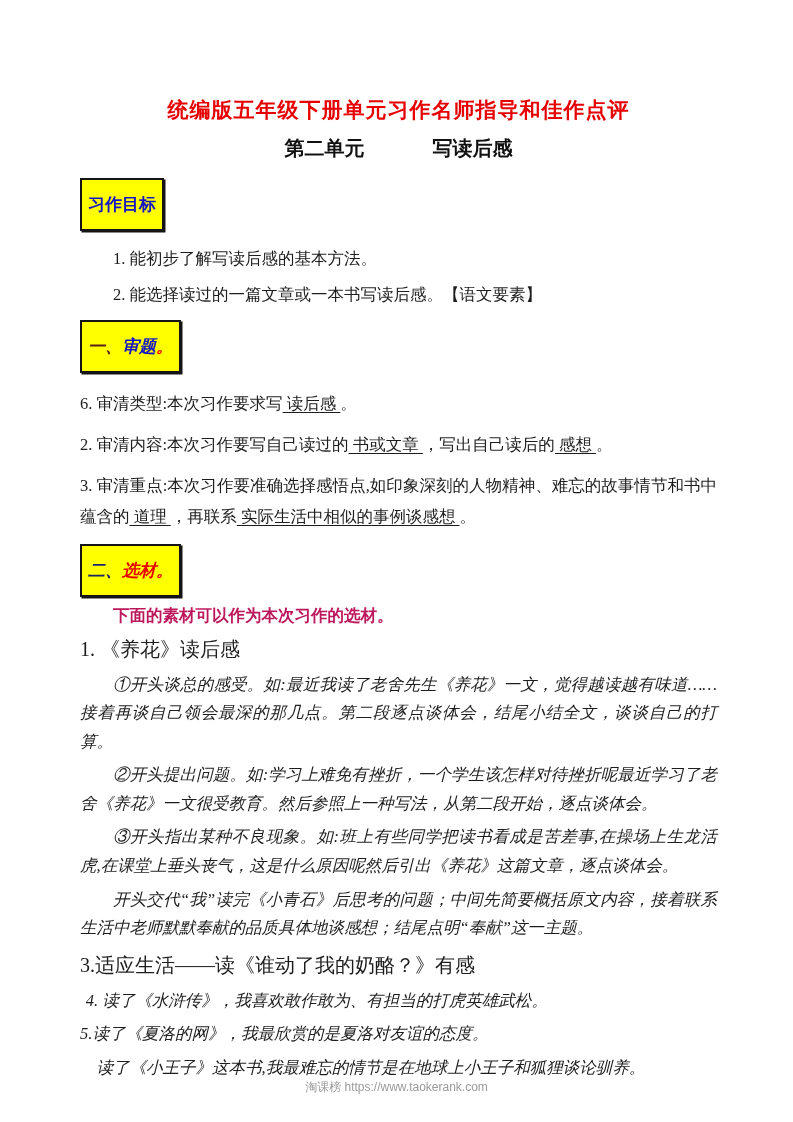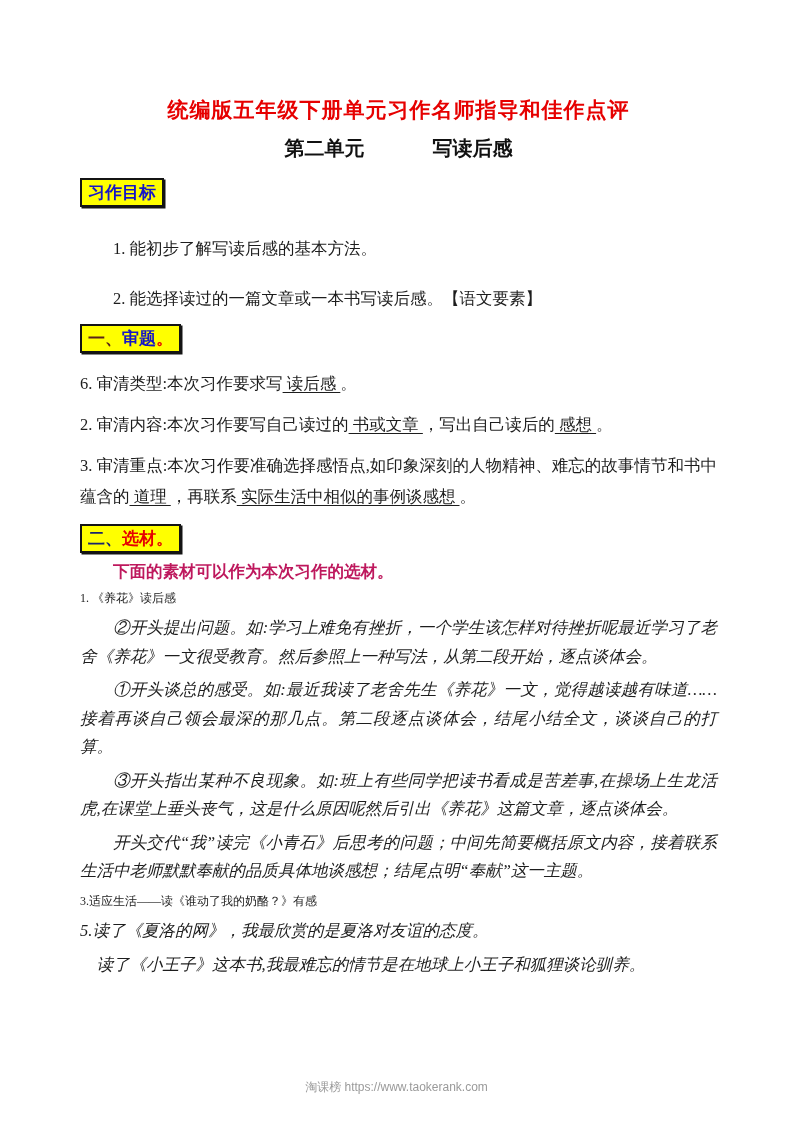--- a/index.html
+++ b/index.html
@@ -25,37 +25,37 @@
   }
   .doc-subtitle{
     font-family:"Liberation Sans","DejaVu Sans",sans-serif;
     font-weight:bold;font-size:20px;color:#111;text-align:center;margin-bottom:14px;
   }
   .doc-subtitle .gap{display:inline-block;width:3.4em;}
   .badge{
     display:inline-block;background:var(--badge-yellow);
     border:2px solid var(--badge-border);box-shadow:1.5px 1.5px 0 var(--badge-border);
     font-family:"Liberation Sans","DejaVu Sans",sans-serif;
-    font-weight:bold;font-size:17px;line-height:23px;padding:1px 6px;
+    font-weight:bold;font-size:17px;line-height:23px;padding:13px 6px;
     margin:2px 0 6px;
   }
   .badge-goal{color:var(--blue);}
   .goal-item{
-    margin:22px 0 6px 2em;font-size:16.5px;line-height:1.72;
+    margin:8px 0 6px 2em;font-size:16.5px;line-height:1.72;
   }
   .sline{
     margin:9px 0 10px;font-size:16.5px;line-height:1.88;text-align:justify;
   }
   .useg{text-decoration:underline;text-underline-offset:3px;}
-  .badge-row{margin-top:8px;}
+  .badge-row{margin-top:8px;font-style:italic;}
   .lead{
     margin:2px 0 5px 2em;font-weight:bold;font-size:16.5px;
     font-family:"Liberation Sans","DejaVu Sans",sans-serif;color:#be185d;
   }
-  .mhead{margin:6px 0;font-size:12px;line-height:1.6;}
+  .mhead{margin:6px 0;font-size:20px;line-height:1.6;}
   .kai{
     margin:5px 0;font-size:16.5px;line-height:1.73;text-align:justify;
     font-style:italic;text-indent:2em;
   }
   .kai.noind{text-indent:0;}
   .pad-s{padding-left:0.35em;}
   .pad-m{padding-left:1em;}
   .doc-footer{
     position:absolute;left:0;bottom:26px;width:100%;text-align:center;
     font-family:"Liberation Sans","DejaVu Sans",sans-serif;
@@ -84,28 +84,29 @@
     <p class="sline"><span>6. 审清类型:本次习作要求写</span><span class="useg"> 读后感 </span><span>。</span></p>
     <p class="sline"><span>2. 审清内容:本次习作要写自己读过的</span><span class="useg"> 书或文章 </span><span>，写出自己读后的</span><span class="useg"> 感想 </span><span>。</span></p>
     <p class="sline"><span>3. 审清重点:本次习作要准确选择感悟点,如印象深刻的人物精神、难忘的故事情节和书中蕴含的</span><span class="useg"> 道理 </span><span>，再联系</span><span class="useg"> 实际生活中相似的事例谈感想 </span><span>。</span></p>
   </div>
 
   <div>
     <div class="badge-row"><div class="badge"><span style="color: rgb(24, 36, 110);">二、</span><span style="color: rgb(230, 0, 0);">选材。</span></div></div>
     <p class="lead">下面的素材可以作为本次习作的选材。</p>
 
     <p class="mhead">1. 《养花》读后感</p>
+    <p class="kai">①开头谈总的感受。如:最近我读了老舍先生《养花》一文，觉得越读越有味道……接着再谈自己领会最深的那几点。第二段逐点谈体会，结尾小结全文，谈谈自己的打算。</p>
     <p class="kai">②开头提出问题。如:学习上难免有挫折，一个学生该怎样对待挫折呢最近学习了老舍《养花》一文很受教育。然后参照上一种写法，从第二段开始，逐点谈体会。</p>
-    <p class="kai">①开头谈总的感受。如:最近我读了老舍先生《养花》一文，觉得越读越有味道……接着再谈自己领会最深的那几点。第二段逐点谈体会，结尾小结全文，谈谈自己的打算。</p>
     <p class="kai">③开头指出某种不良现象。如:班上有些同学把读书看成是苦差事,在操场上生龙活虎,在课堂上垂头丧气，这是什么原因呢然后引出《养花》这篇文章，逐点谈体会。</p>
 
     <p class="kai">开头交代“我”读完《小青石》后思考的问题；中间先简要概括原文内容，接着联系生活中老师默默奉献的品质具体地谈感想；结尾点明“奉献”这一主题。</p>
 
     <p class="mhead">3.适应生活——读《谁动了我的奶酪？》有感</p>
 
+    <p class="kai noind pad-s">4. 读了《水浒传》，我喜欢敢作敢为、有担当的打虎英雄武松。</p>
     <p class="kai noind">5.读了《夏洛的网》，我最欣赏的是夏洛对友谊的态度。</p>
     <p class="kai noind pad-m">读了《小王子》这本书,我最难忘的情节是在地球上小王子和狐狸谈论驯养。</p>
 
   </div>
 
 </div>
 
 <div class="doc-footer">淘课榜 https://www.taokerank.com</div>
 
 </body></html>

